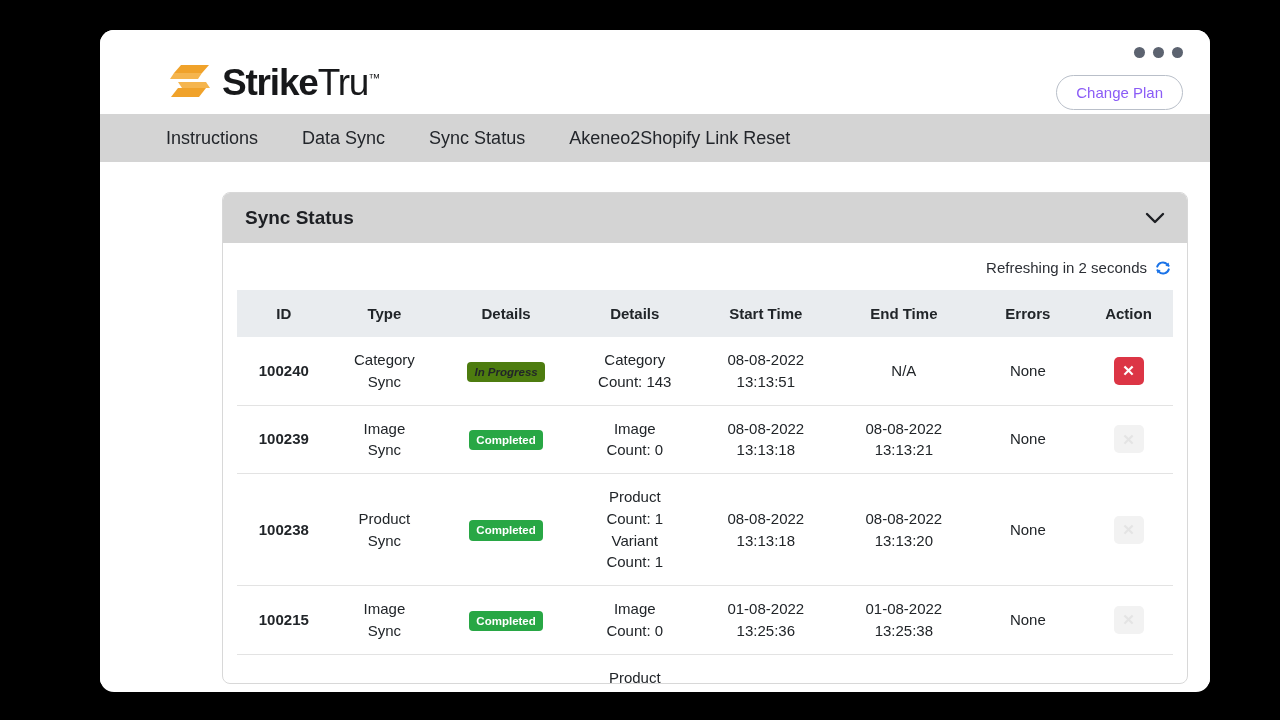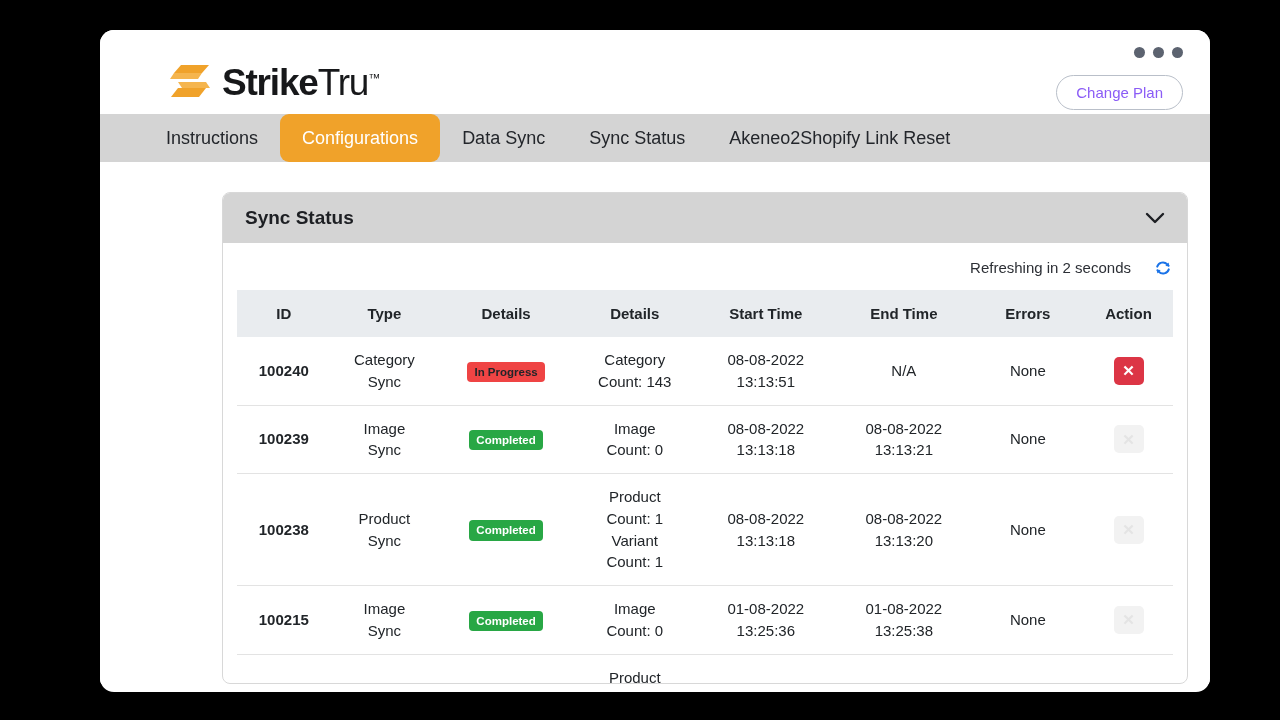--- a/index.html
+++ b/index.html
@@ -141,21 +141,21 @@
     color: #1d1f23;
   }
   .chev { width: 20px; height: 12px; display: block; }
 
   .card-body { padding: 14px 14px 0 14px; }
 
   .refresh-row {
     display: flex;
     justify-content: flex-end;
     align-items: center;
-    gap: 24px;
+    gap: 8px;
     padding: 2px 2px 14px 2px;
   }
   .refresh-text { font-size: 15px; color: #2c2f35; }
   .refresh-icon { width: 16px; height: 16px; display: block; cursor: pointer; }
 
   
   table.sync-table {
     width: 100%;
     border-collapse: collapse;
     table-layout: fixed;
@@ -192,21 +192,21 @@
 
   .badge {
     display: inline-block;
     padding: 3px 7px;
     border-radius: 4px;
     font-size: 11.5px;
     font-weight: 700;
     line-height: 1.25;
     white-space: nowrap;
   }
-  .badge.progress { background: #ef4444; color: #212529; }
+  .badge.progress { background: #4d7c0f; color: #212529; font-style: italic; }
   .badge.completed { background: #28a745; color: #ffffff; }
 
   .btn-x {
     width: 30px;
     height: 28px;
     border: none;
     border-radius: 5px;
     background: #dc3545;
     color: #ffffff;
     font-size: 15px;
@@ -246,21 +246,20 @@
       <span class="logo-text">
         <span class="logo-strike">Strike</span><span class="logo-tru">Tru</span><span class="logo-tm">™</span>
       </span>
     </div>
 
     <button class="change-plan">Change Plan</button>
   </div>
 
   <nav class="navbar">
     <div class="nav-item">Instructions</div>
-    <div class="nav-item active">Configurations</div>
     <div class="nav-item">Data Sync</div>
     <div class="nav-item">Sync Status</div>
     <div class="nav-item">Akeneo2Shopify Link Reset</div>
   </nav>
 
   <div class="content">
     <section class="card">
 
       <div class="card-header">
         <span class="card-title">Sync Status</span>

